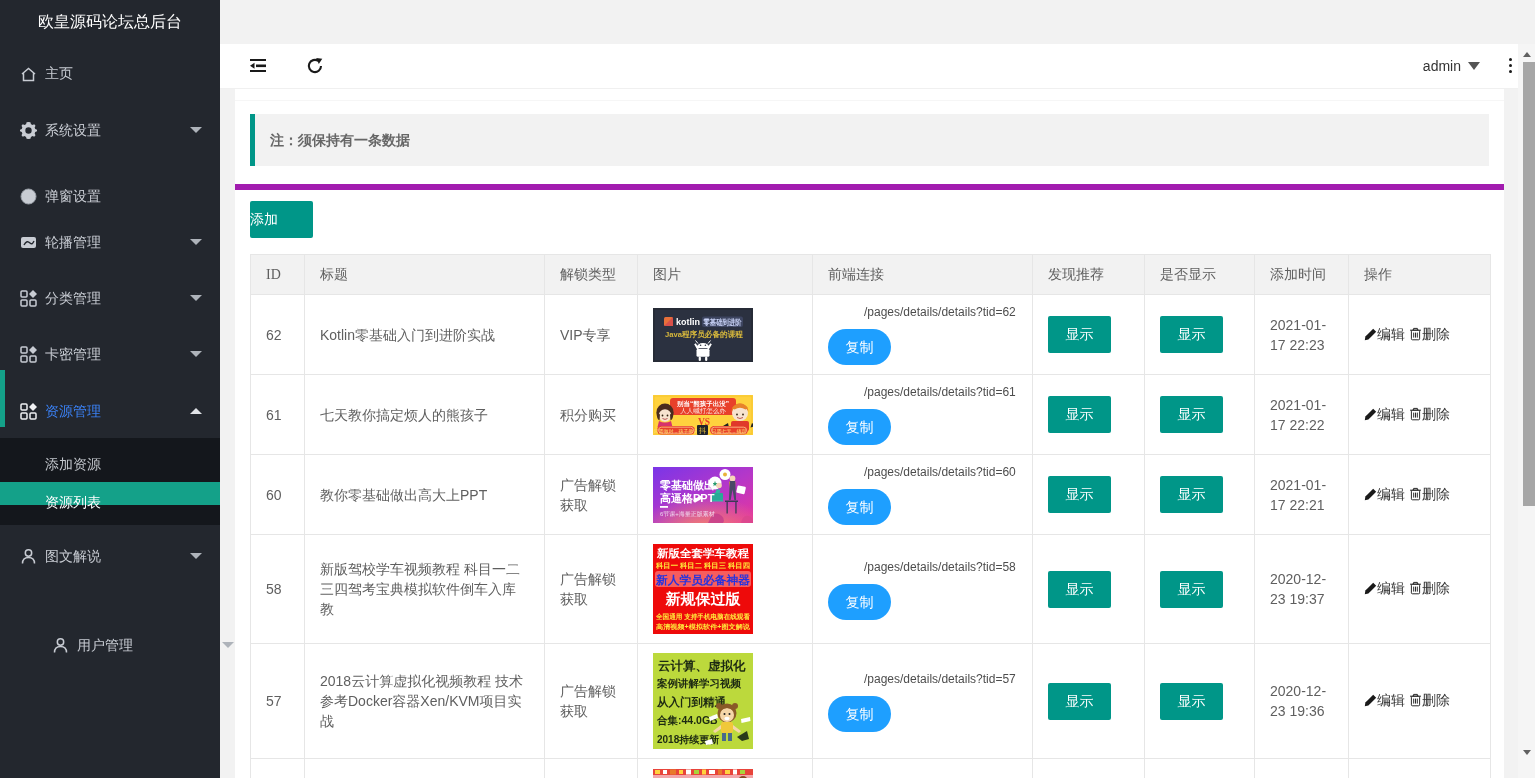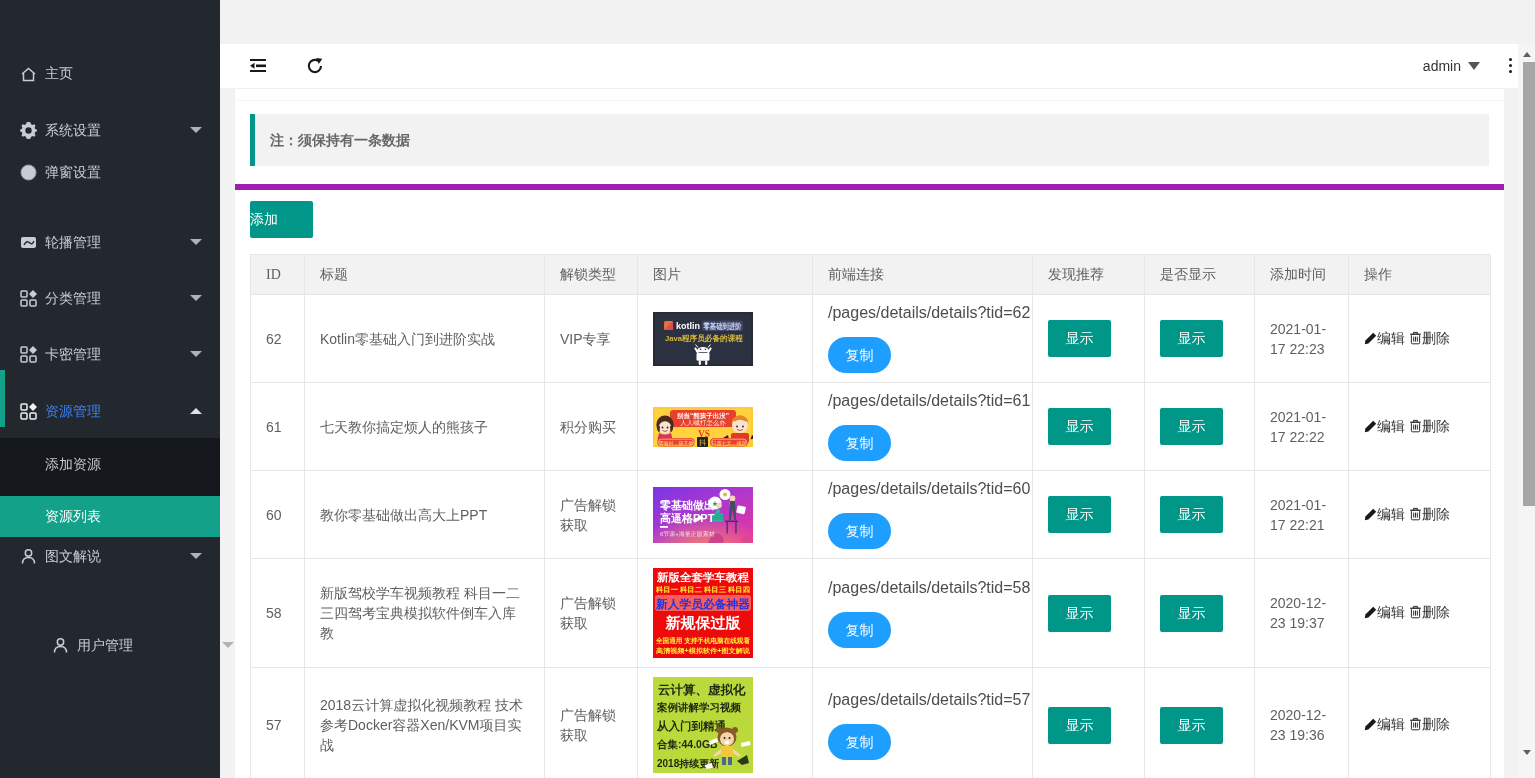--- a/index.html
+++ b/index.html
@@ -11,21 +11,21 @@
 #side { position:absolute; left:0; top:0; width:220px; height:778px; background:#23272e; z-index:5; }
 #side .logo { position:absolute; left:0; top:0; width:220px; height:44px; line-height:44px; text-align:center; color:#fff; font-size:16px; }
 .mitem { position:absolute; left:0; width:220px; height:56px; }
 .mitem .mico { position:absolute; left:20px; top:50%; margin-top:-8px; width:17px; height:17px; }
 .mitem .mtxt { position:absolute; left:45px; top:50%; margin-top:-10px; height:20px; line-height:20px; font-size:14px; color:#c8ccd3; }
 .mitem .caret { position:absolute; right:18px; top:50%; margin-top:-3px; width:0; height:0; border-left:6px solid transparent; border-right:6px solid transparent; border-top:6px solid #aeb3ba; }
 .mitem .caret.up { border-top:none; border-bottom:6px solid #dfe2e6; }
 #submenu { position:absolute; left:0; top:438px; width:220px; height:87px; background:#14171c; }
 .sitem { position:absolute; left:0; width:220px; font-size:14px; color:#c2c6cc; }
 #sub1 { top:0; height:44px; line-height:53px; }
-#sub2 { top:58px; height:41px; line-height:41px; background:#14a189; color:#fff; }
+#sub2 { top:44px; height:23px; line-height:41px; background:#14a189; color:#fff; }
 .sitem span { margin-left:45px; }
 #actbar { position:absolute; left:0; top:370px; width:5px; height:57px; background:#14a189; }
 
 
 #topbar { position:absolute; left:220px; top:0; width:1315px; height:44px; background:#fff; border-bottom:1px solid #f0f0f0; z-index:4;margin-top:44px; }
 #topbar svg { position:absolute; top:14px; }
 #admin { position:absolute; right:74px; top:0; height:44px; line-height:44px; font-size:14px; color:#333; }
 #admincaret { position:absolute; right:55px; top:18px; width:0; height:0; border-left:6.5px solid transparent; border-right:6.5px solid transparent; border-top:8px solid #545454; }
 #dots { position:absolute; right:23px; top:14px; width:3px; }
 #dots i { display:block; width:3px; height:3px; background:#1a1a1a; border-radius:50%; margin-bottom:3px; }
@@ -38,51 +38,52 @@
 #quote { border-left:5px solid #009688; background:#f2f2f2; padding:15px; line-height:22px; font-size:14px; color:#666; }
 #body2 { padding:11px 15px 15px 15px; }
 .btn-add { display:inline-block; width:63px; height:37px; line-height:37px; text-align:left; background:#009688; color:#fff; font-size:14px; border-radius:2px; }
 
 
 table { border-collapse:collapse; table-layout:fixed; width:1240px; margin-top:16px; }
 th,td { border:1px solid #e6e6e6; font-size:14px; color:#5f5f5f; font-weight:normal; text-align:left; padding:9px 15px; vertical-align:middle; overflow:hidden; line-height:20px; }
 th { background:#f2f2f2; line-height:21px; padding:9px 15px;font-family:Liberation Serif, serif; }
 td img,td svg.thumb { display:block; }
 .btn-show { display:inline-block; width:63px; height:37px; line-height:37px; text-align:center; background:#009688; color:#fff; font-size:14px; border-radius:2px; }
-.btn-copy { display:inline-block; width:63px; height:36px; line-height:36px; text-align:center; background:#1E9FFF; color:#fff; font-size:14px; border-radius:18px; margin-top:16px; }
+.btn-copy { display:inline-block; width:63px; height:36px; line-height:36px; text-align:center; background:#1E9FFF; color:#fff; font-size:14px; border-radius:18px; margin-top:8px; }
 .lnkcell { line-height:16px; }
-.lnk { font-size:16px; color:#4d4d4d; white-space:nowrap; display:block; line-height:17px; }
+.lnk { font-size:12px; color:#4d4d4d; white-space:nowrap; display:block; line-height:17px;margin-left:36px; }
 .op { color:#333; white-space:nowrap; }
 .op .ic { display:inline-block; vertical-align:-2px; }
 
 
 #sbar { position:absolute; right:0; top:44px; width:17px; height:734px; background:#f5f5f5; z-index:6; }
 #sthumb { position:absolute; left:5px; top:18px; width:12px; height:444px; background:#a6a6a6; }
 .sarrow { position:absolute; left:4.5px; width:0; height:0; border-left:4px solid transparent; border-right:4px solid transparent; }
 #sup { top:8px; border-bottom:5px solid #606060; }
 #sdown { top:706px; border-top:5px solid #606060; }
 </style>
 </head>
 <body>
 
 <div id="side">
+  <div class="logo">欧皇源码论坛总后台</div>
   <div class="mitem" style="top:46px;font-family:Liberation Serif, serif;">
     <svg class="mico" viewBox="0 0 17 17">
         <path d="M2 8 L8.5 2.5 L15 8 M3.5 7 V14.5 H13.5 V7" fill="none" stroke="#c8ccd3" stroke-width="1.5"></path>
       </svg>
     <span class="mtxt">主页</span>
   </div>
   <div class="mitem" style="top:102px;">
     <svg class="mico" viewBox="0 0 16 16">
         <path fill="#c8ccd3" d="M8 0 L9.8 0.3 L10.3 2 A6.2 6.2 0 0 1 11.7 2.8 L13.4 2.2 L14.6 3.6 L13.8 5.2 A6.2 6.2 0 0 1 14.3 6.7 L16 7.2 L16 8.8 L14.3 9.3 A6.2 6.2 0 0 1 13.8 10.8 L14.6 12.4 L13.4 13.8 L11.7 13.2 A6.2 6.2 0 0 1 10.3 14 L9.8 15.7 L8 16 L6.2 15.7 L5.7 14 A6.2 6.2 0 0 1 4.3 13.2 L2.6 13.8 L1.4 12.4 L2.2 10.8 A6.2 6.2 0 0 1 1.7 9.3 L0 8.8 L0 7.2 L1.7 6.7 A6.2 6.2 0 0 1 2.2 5.2 L1.4 3.6 L2.6 2.2 L4.3 2.8 A6.2 6.2 0 0 1 5.7 2 L6.2 0.3 Z M8 5 A3 3 0 1 0 8 11 A3 3 0 1 0 8 5 Z" fill-rule="evenodd"></path>
       </svg>
     <span class="mtxt">系统设置</span>
       <i class="caret"></i>
   </div>
-  <div class="mitem" style="top:144px;text-align:center;">
+  <div class="mitem" style="top:168px;text-align:center;">
     <svg class="mico" viewBox="0 0 17 17">
         <circle cx="8.5" cy="8.5" r="7.5" fill="#c8ccd3"></circle>
         <circle cx="8.5" cy="8.5" r="7.5" fill="none" stroke="#9aa0a8" stroke-width="1"></circle>
       </svg>
     <span class="mtxt">弹窗设置</span>
   </div>
   <div class="mitem" style="top:214px;">
     <svg class="mico" viewBox="0 0 17 17">
         <rect x="1" y="3" width="15" height="11" rx="2" fill="#c8ccd3"></rect>
         <path d="M4 11 C6 7 8 7 10 9 C12 11 13 9 14 7" stroke="#23272e" stroke-width="1.4" fill="none"></path>

